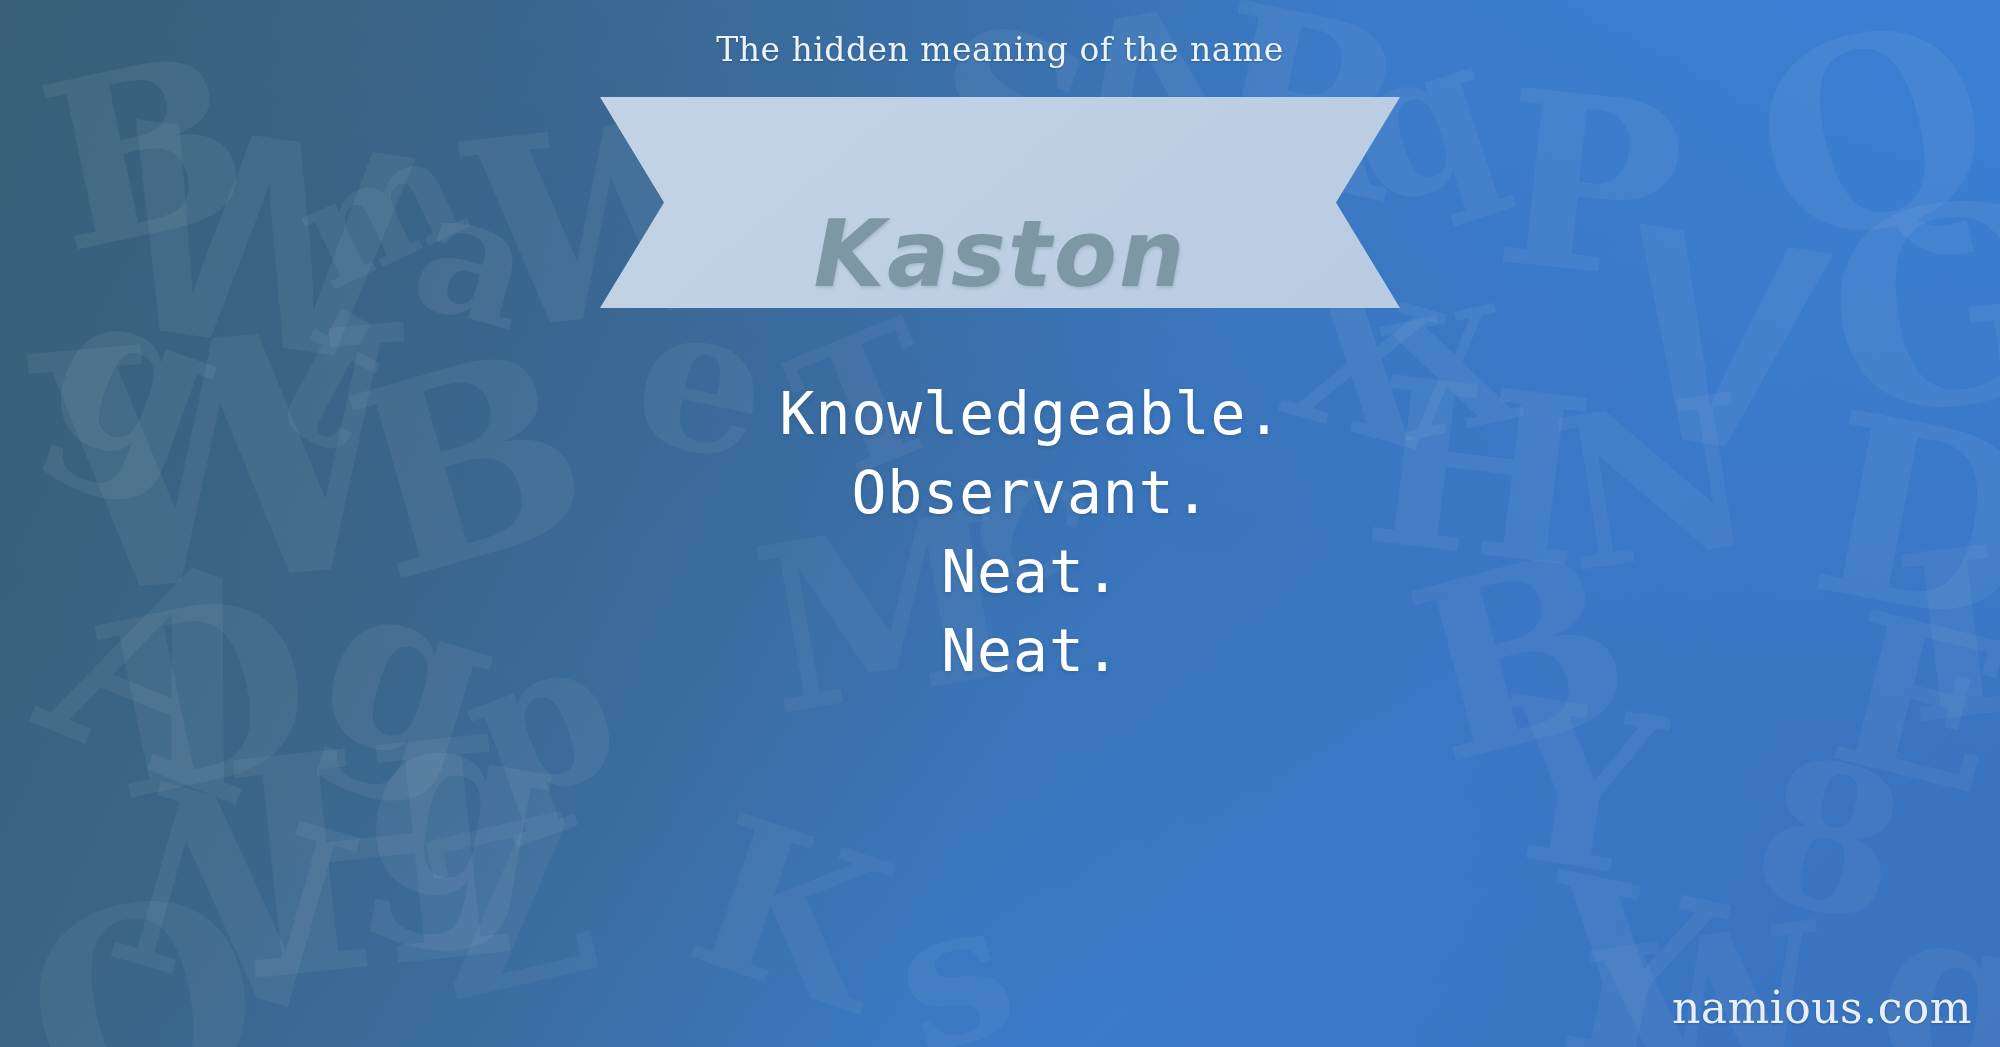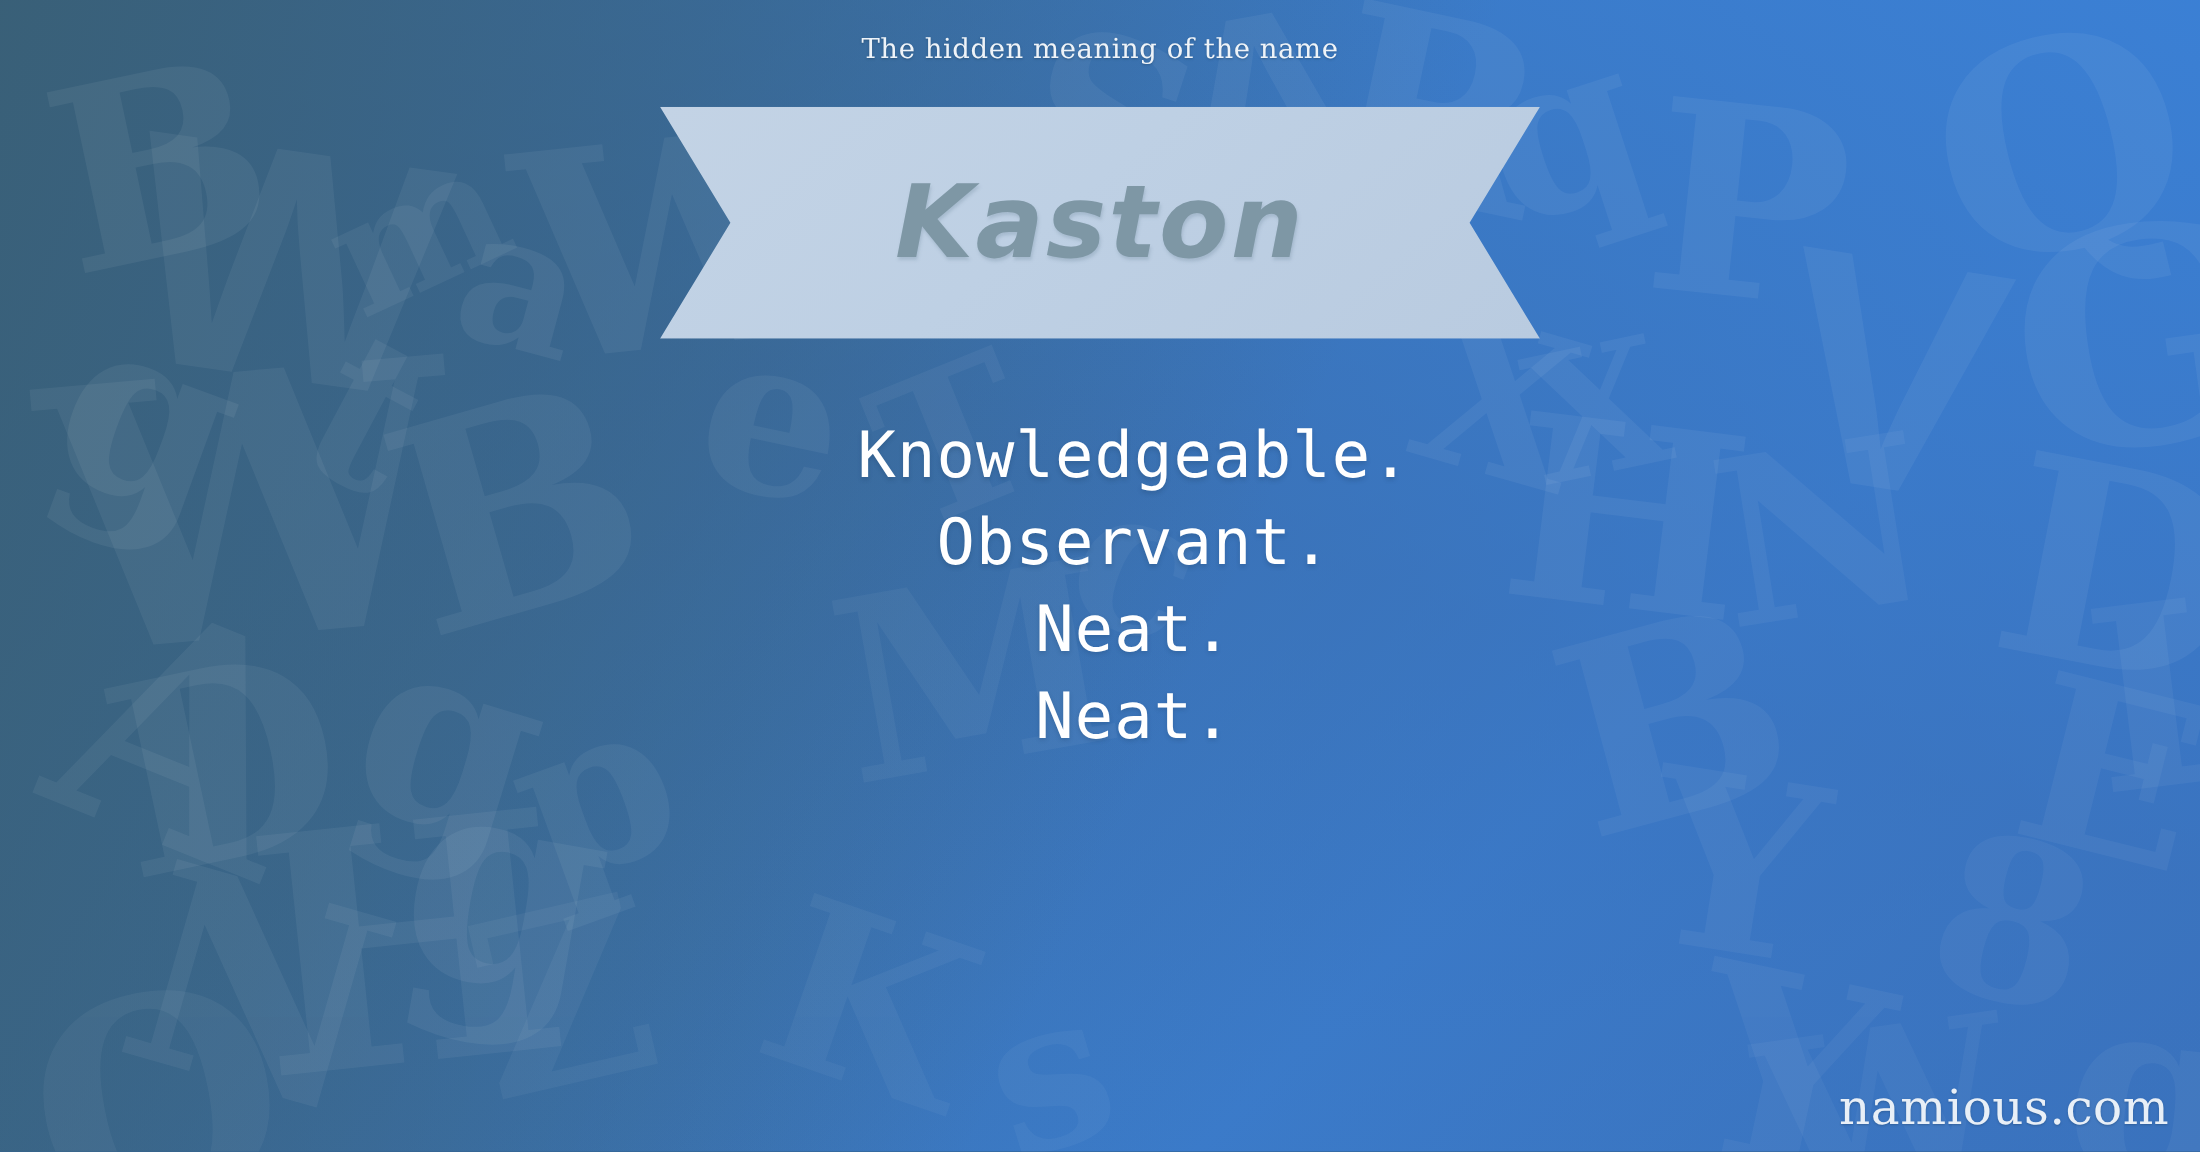--- a/index.html
+++ b/index.html
@@ -47,21 +47,21 @@
 
   
   #title {
     position: absolute;
     top: 30px;
     left: 0;
     width: 100%;
     text-align: center;
     color: #eef3f8;
     font-family: "DejaVu Serif", serif;
-    font-size: 25px;
+    font-size: 33px;
     letter-spacing: 0.5px;
     text-shadow: 0 1px 2px rgba(20,45,70,0.35);
   }
 
   
   #banner {
     position: absolute;
     left: 600px;
     top: 97px;
     width: 800px;
@@ -74,21 +74,21 @@
        0% 100%, 8% 50%, 0% 0%);
     box-shadow: 0 2px 6px rgba(25,55,85,0.10);
   }
   #banner-name {
     position: absolute;
     left: 600px;
     top: 97px;
     width: 800px;
     height: 211px;
     display: flex;
-    align-items: center;
+    align-items: flex-end;
     justify-content: center;
     color: #7e97a5;
     font-family: "DejaVu Sans", sans-serif;
     font-style: italic;
     font-weight: 700;
     font-size: 92px;
     letter-spacing: 2px;
     text-shadow: 1px 2px 3px rgba(110,135,155,0.30);
   }
 

